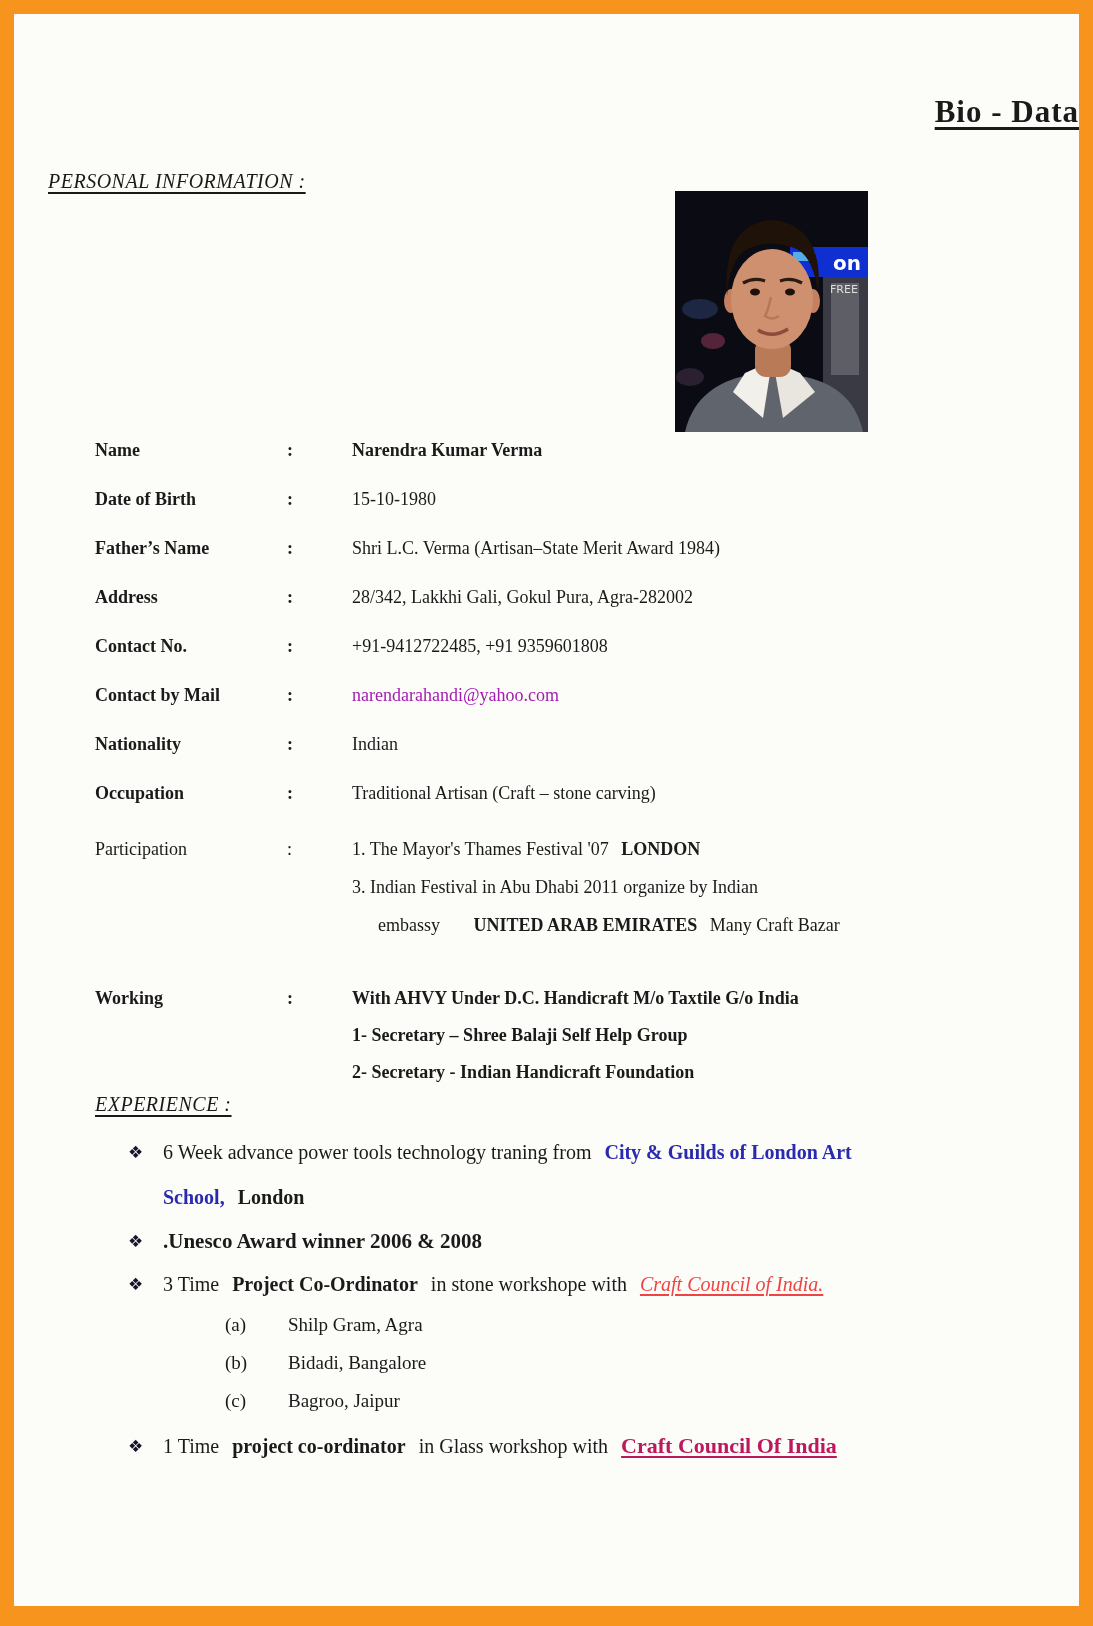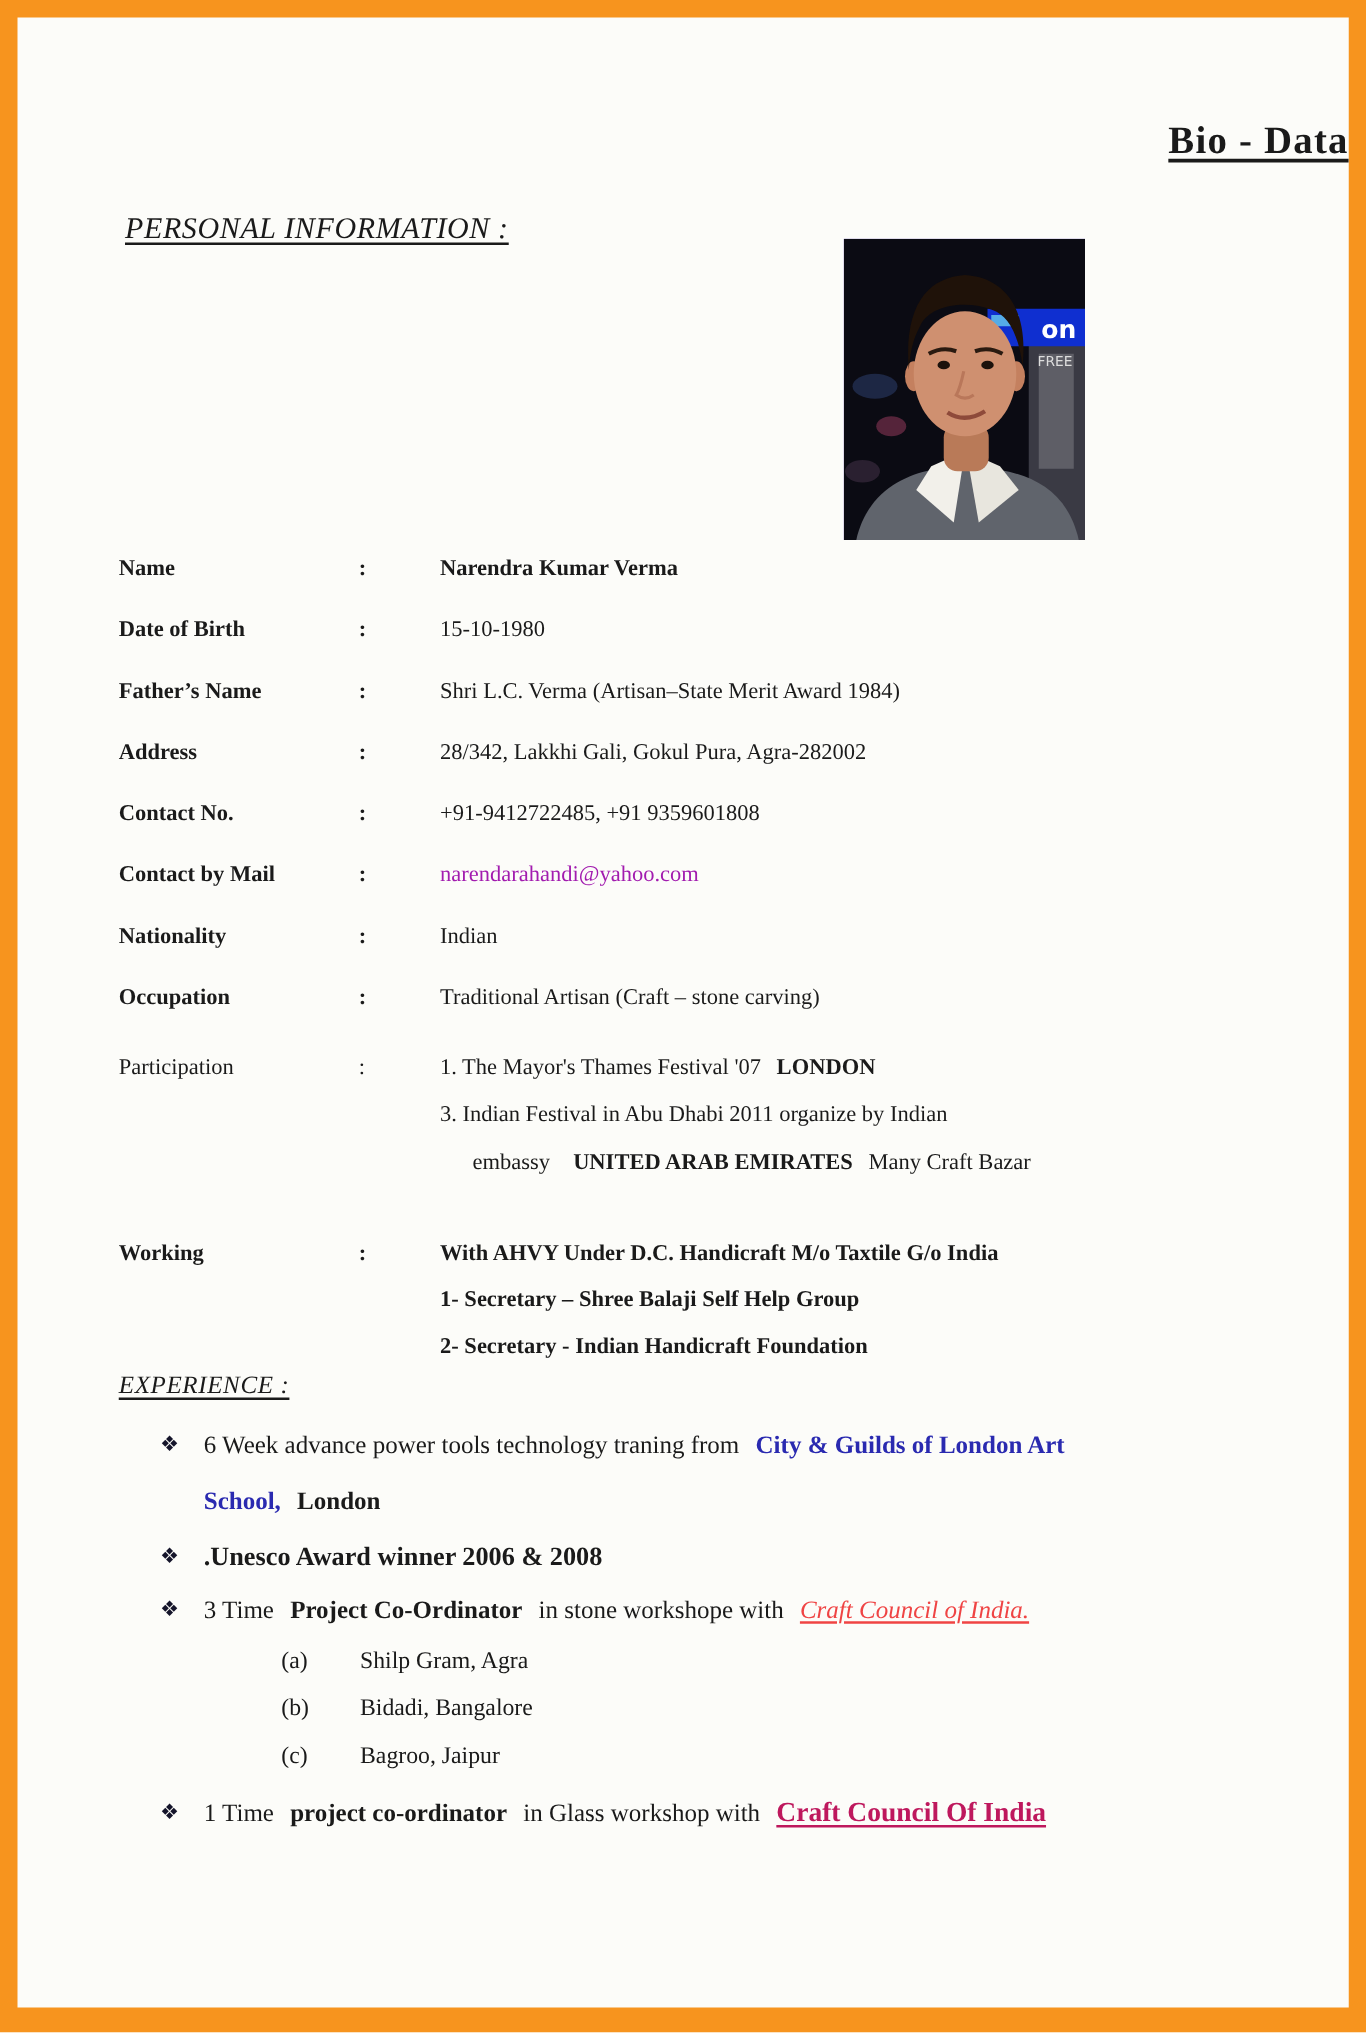--- a/index.html
+++ b/index.html
@@ -26,23 +26,23 @@
     letter-spacing:1px;
   }
   .title span {
     text-decoration:underline;
     text-decoration-thickness:3px;
     text-underline-offset:5px;
   }
 
   .pi-heading {
     margin-top:40px;
-    margin-left:86px;
+    margin-left:34px;
     font-style:italic;
-    font-size:24px;
+    font-size:20px;
     letter-spacing:0.5px;
     text-decoration:underline;
     text-underline-offset:4px;
   }
 
   .photo {
     position:absolute;
     top:177px; left:661px;
     width:193px; height:241px;
     background:#c4b5fd;
@@ -56,21 +56,21 @@
   .row-colon.regular { font-weight:normal; }
   .row-value { flex:1; }
   .bold { font-weight:bold; }
   .italic { font-style:italic; }
   .email { color:#a21caf; }
 
   .row.multi { height:auto; line-height:38px; }
   .row.multi .row-label, .row.multi .row-colon { line-height:38px; }
   .p-line { line-height:38px; }
   .p-line.indent { padding-left:26px; }
-  .gap-l { margin-left:14px; }
+  .gap-l { margin-left:29px; }
   .gap-s { margin-left:8px; }
 
   .row.working { margin-top:36px; height:auto; line-height:37px;justify-content:center; }
   .row.working .row-value div { font-weight:bold; line-height:37px; }
 
   .exp-heading {
     margin-left:81px; margin-top:2px;
     font-style:italic; font-size:20px;
     letter-spacing:0.5px;
     text-decoration:underline;

